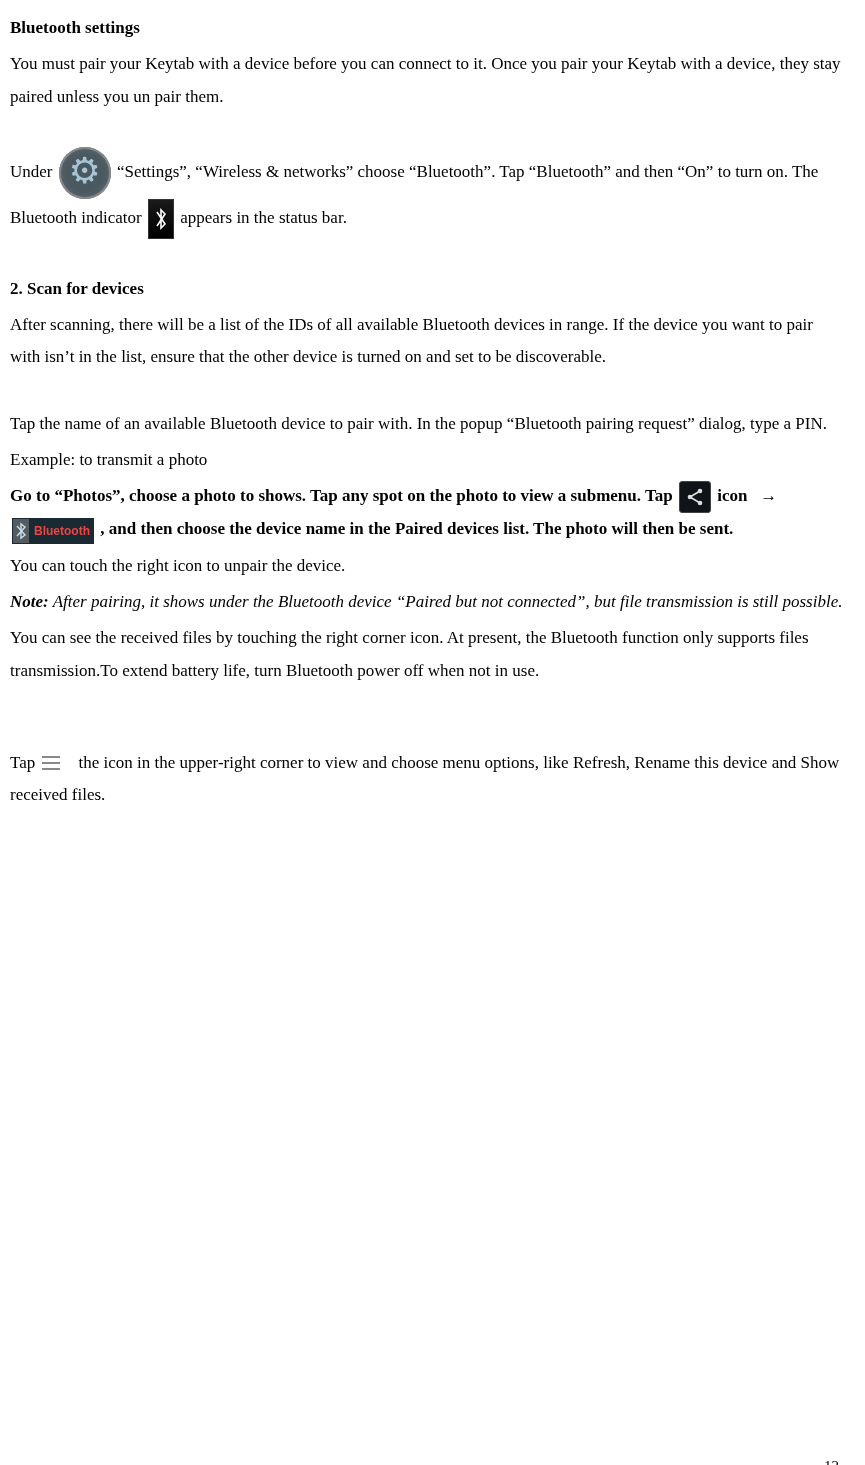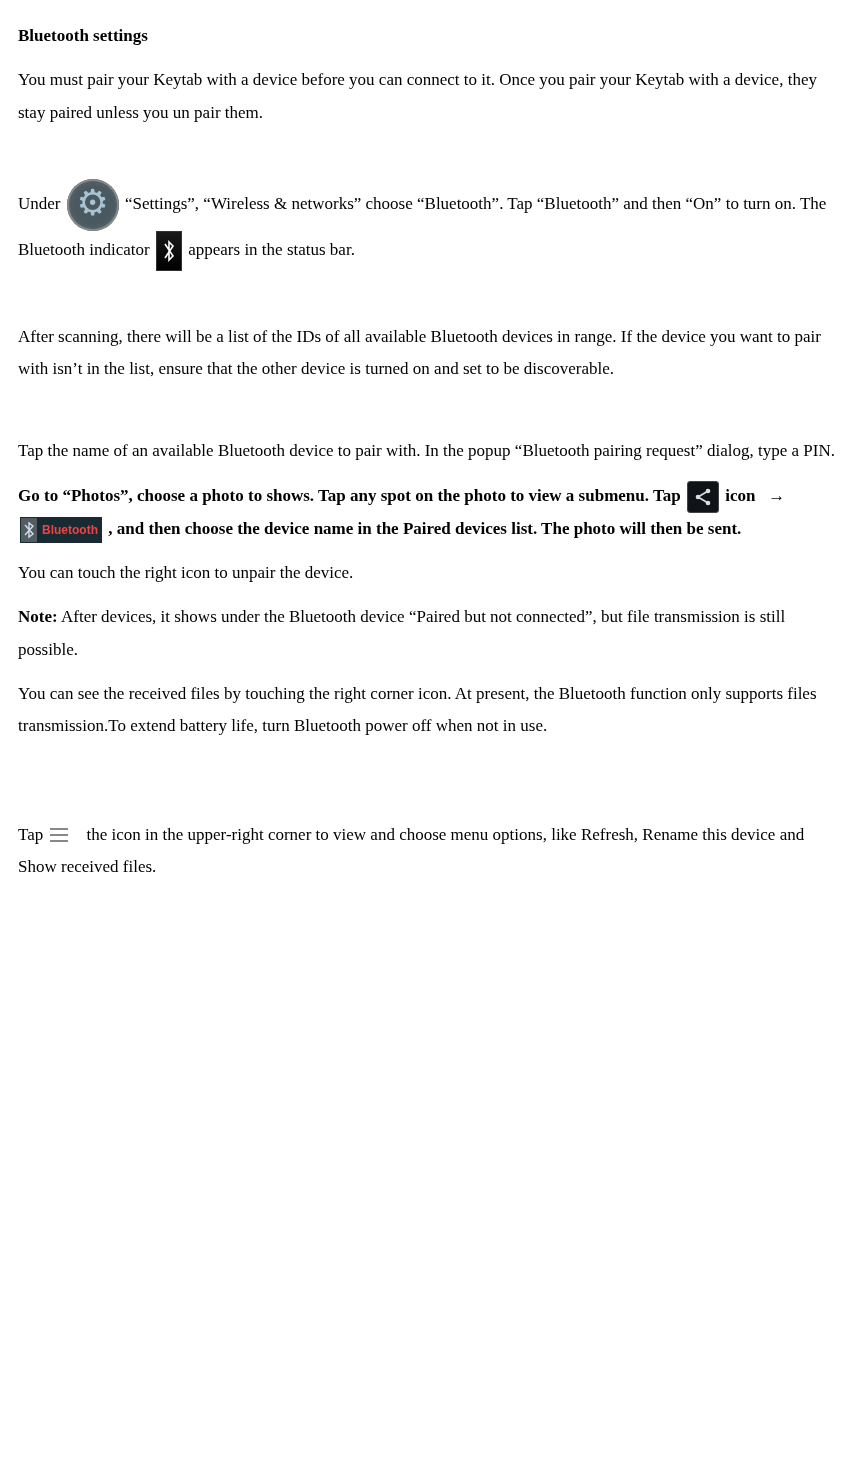--- a/index.html
+++ b/index.html
@@ -6,22 +6,22 @@
       font-family: "Times New Roman", Times, serif;
       font-size: 17px;
       line-height: 1.9;
       margin: 0;
       padding: 8px 6px 20px 6px;
       width: 853px;
       box-sizing: border-box;
       color: #000;
     }
     .bold { font-weight: bold; }
-    .italic { }
-    p { margin: 12px; }
+    .italic { font-style: italic; }
+    p { margin: 4px; }
     .gap { height: 26px; }
     .page-num {
       position: absolute;
       right: 8px;
       top: 1440px;
       font-size: 15px;
     }
     .wrapper { position: relative; min-height: 1465px; }
     .inline-img {
       display: inline-block;
@@ -120,27 +120,29 @@
   <span class="inline-img icon-bt-indicator">
     <svg width="16" height="30" viewBox="0 0 16 30">
           <path d="M4 8 L12 20 L8 24 L8 6 L12 10 L4 22" stroke="#fff" stroke-width="1.6" fill="none"></path>
         </svg>
   </span>
   <span> appears in the status bar.</span>
 </p>
 
 <div class="gap"></div>
 
+<p class="bold">2. Scan for devices</p>
 
 <p>After scanning, there will be a list of the IDs of all available Bluetooth devices in range. If the device you want to pair with isn’t in the list, ensure that the other device is turned on and set to be discoverable.</p>
 
 <div class="gap"></div>
 
 
 <p>Tap the name of an available Bluetooth device to pair with. In the popup “Bluetooth pairing request” dialog, type a PIN.</p>
+<p>Example: to transmit a photo</p>
 
 <p class="bold">
   <span>Go to “Photos”, choose a photo to shows. Tap any spot on the photo to view a submenu. Tap </span>
   <span class="inline-img icon-share">
     <svg width="22" height="22" viewBox="0 0 22 22">
           <circle cx="6" cy="11" r="2.3" fill="#ddd"></circle>
           <circle cx="16" cy="5" r="2.3" fill="#ddd"></circle>
           <circle cx="16" cy="17" r="2.3" fill="#ddd"></circle>
           <path d="M6 11 L16 5 M6 11 L16 17" stroke="#ddd" stroke-width="1.6"></path>
         </svg>
@@ -151,21 +153,21 @@
           <path d="M3 5 L11 14 L7 17 L7 3 L11 6 L3 15" stroke="#cde" stroke-width="1.4" fill="none"></path>
         </svg>
     <span>Bluetooth</span>
   </span>
   <span>, and then choose the device name in the Paired devices list. The photo will then be sent.</span>
 </p>
 
 <p>You can touch the right icon to unpair the device.</p>
 
 <p>
-  <span class="bold italic">Note:</span><span class="italic"> After devices, it shows under the Bluetooth device “Paired but not connected”, but file transmission is still possible.</span>
+  <span class="bold italic">Note:</span><span class="italic"> After pairing, it shows under the Bluetooth device “Paired but not connected”, but file transmission is still possible.</span>
 </p>
 
 <p>You can see the received files by touching the right corner icon. At present, the Bluetooth function only supports files transmission.To extend battery life, turn Bluetooth power off when not in use.</p>
 
 <div class="gap"></div>
 
 
 <div class="gap"></div>
 
 <p>

